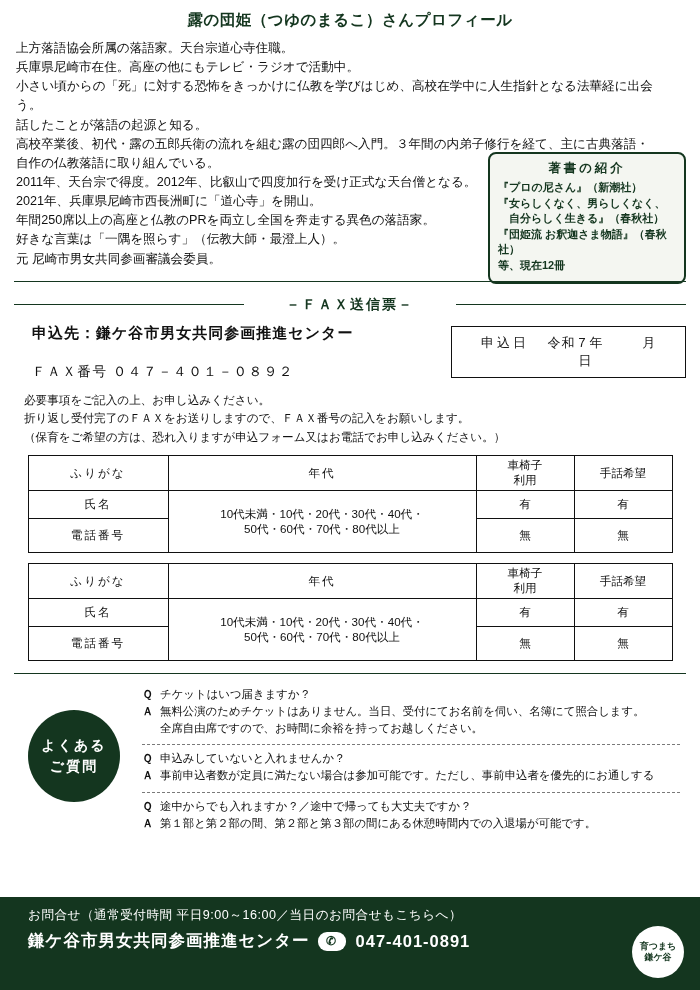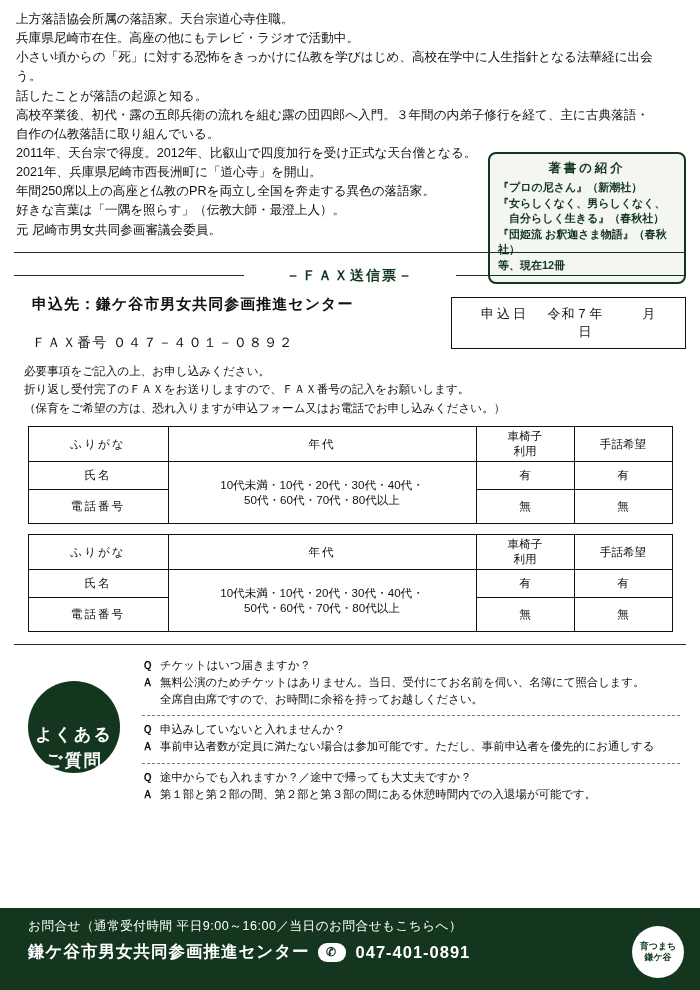--- a/index.html
+++ b/index.html
@@ -152,47 +152,47 @@
     border-top:1px solid #14361f;
     padding-top:10px;
     display:flex;
     align-items:flex-start;
   }
   .faq-badge {
     width:92px; height:92px;
     border-radius:50%;
     background:#14361f;
     color:#ffffff;
-    font-size:17px;
+    font-size:14px;
     font-weight:bold;
     line-height:1.5;
     display:flex;
     flex-direction:column;
     align-items:center;
-    justify-content:flex-end;
+    justify-content:center;
     letter-spacing:2px;
     flex:0 0 auto;
     margin-top:26px;
     margin-left:14px;
   }
   .faq-list { flex:1; margin-left:22px; padding-right:6px; }
   .faq-item { padding:2px 0 4px 0; }
   .faq-line { display:flex; font-size:11.4px; line-height:1.5; color:#111; }
   .faq-mark { width:18px; flex:0 0 auto; font-weight:bold; }
   .faq-text { flex:1; }
   .faq-sep {
     border-top:1px dashed #7a7a7a;
     margin:3px 0 3px 0;
   }
 
   
   .footer {
     position:absolute;
     left:0; bottom:0;
-    width:700px; height:82px;
+    width:700px; height:93px;
     background:#14361f;
     color:#ffffff;
     padding:10px 16px 0 28px;
   }
   .footer-top {
     font-size:12.6px;
     letter-spacing:0.5px;
     margin-bottom:6px;
   }
   .footer-main {
@@ -226,20 +226,21 @@
     justify-content:center;
     font-size:9px;
     font-weight:bold;
     line-height:1.25;
   }
 </style>
 </head>
 <body>
 
 <div class="profile">
+  <div class="profile-title">露の団姫（つゆのまるこ）さんプロフィール</div>
   <div class="profile-body">
     <p>上方落語協会所属の落語家。天台宗道心寺住職。</p>
     <p>兵庫県尼崎市在住。高座の他にもテレビ・ラジオで活動中。</p>
     <p>小さい頃からの「死」に対する恐怖をきっかけに仏教を学びはじめ、高校在学中に人生指針となる法華経に出会う。</p>
     <p>話したことが落語の起源と知る。</p>
     <p>
       <span>高校卒業後、初代・露の五郎兵衛の流れを組む露の団四郎へ入門。３年間の内弟子修行を経て、主に古典落語・</span>
     </p>
     <p>自作の仏教落語に取り組んでいる。</p>
     <p>2011年、天台宗で得度。2012年、比叡山で四度加行を受け正式な天台僧となる。</p>

